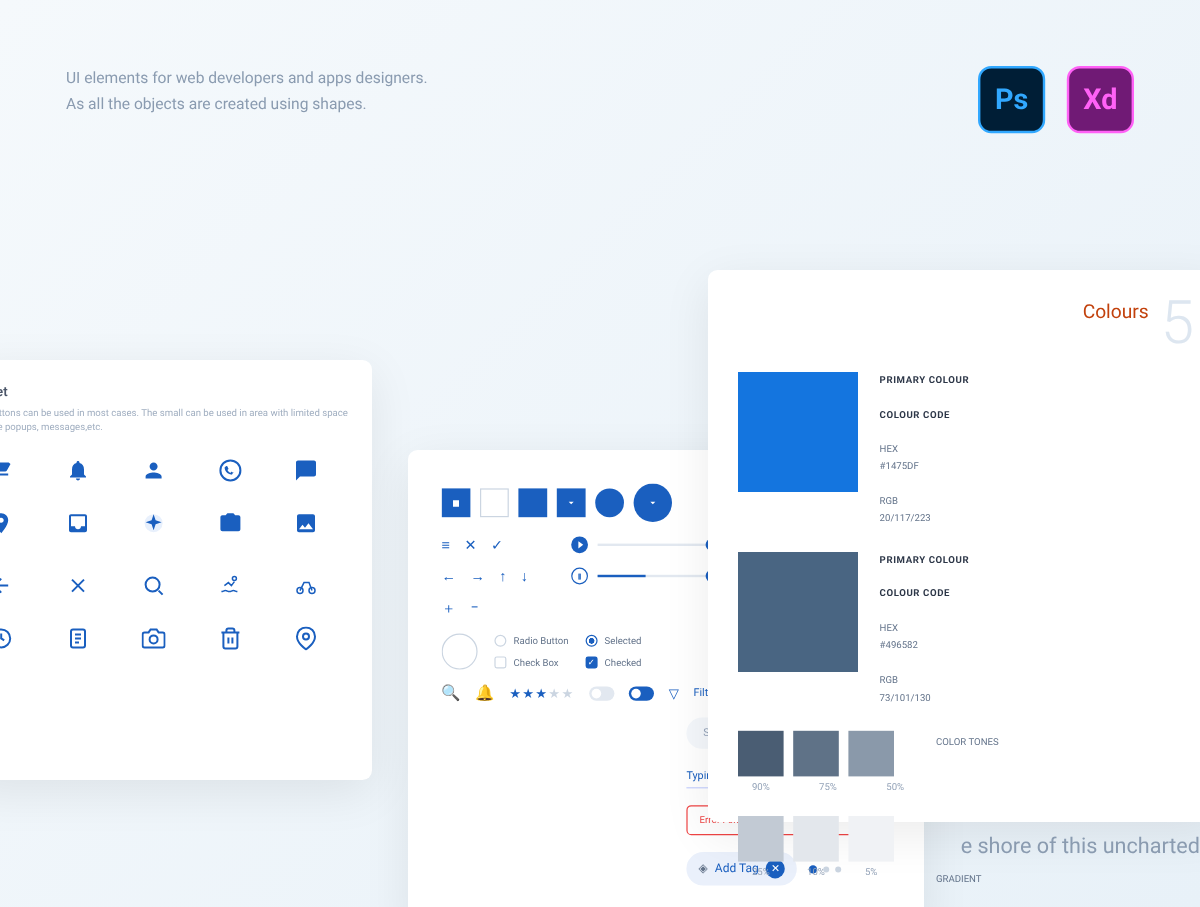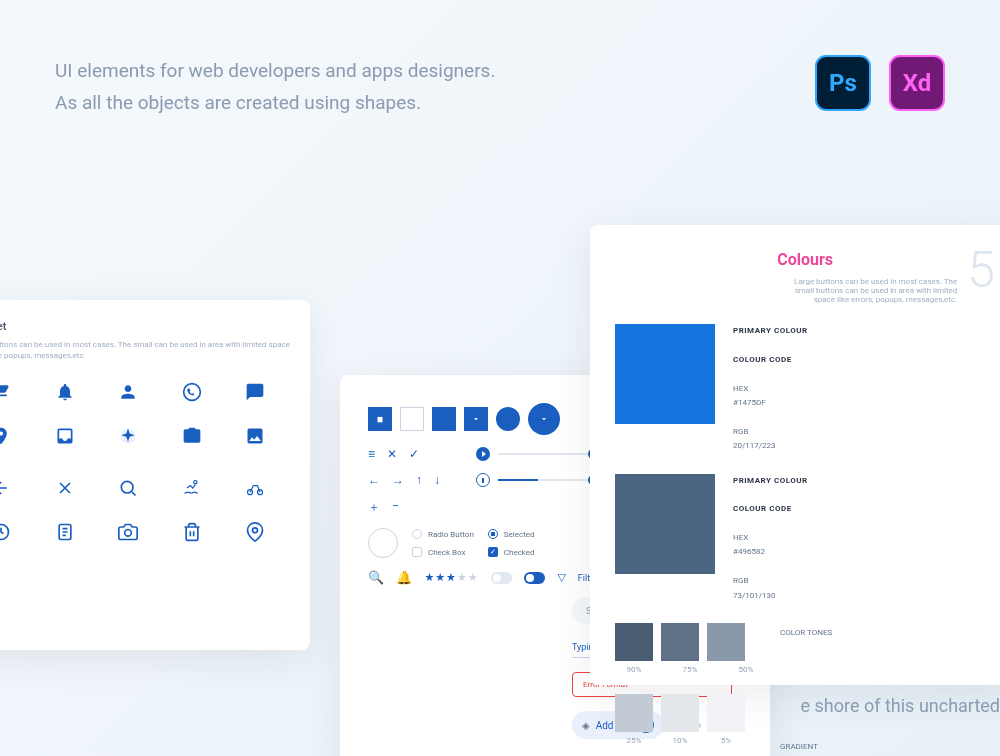--- a/index.html
+++ b/index.html
@@ -1,19 +1,19 @@
 <!DOCTYPE html>
 <html><head>
 <meta charset="utf-8">
 <style>
 *{margin:0;padding:0;box-sizing:border-box;font-family:-apple-system,BlinkMacSystemFont,'Segoe UI',Roboto,sans-serif}
 body{width:1000px;height:756px;background:linear-gradient(135deg,#f5f9fc 0%,#e8f1f8 100%);position:relative;overflow:hidden}
 .header{position:absolute;top:55px;left:55px;right:55px}
 .title{font-size:42px;font-weight:700;color:#3d5270;margin-bottom:15px}
-.subtitle{font-size:19px;color:#8a9bb0;line-height:1.7}
+.subtitle{font-size:13px;color:#8a9bb0;line-height:1.7}
 .app-badges{position:absolute;top:55px;right:55px;display:flex;gap:18px}
 .badge{width:56px;height:56px;border-radius:11px;display:flex;align-items:center;justify-content:center;font-size:24px;font-weight:700}
 .ps-badge{background:#001e36;border:2px solid #31a8ff;color:#31a8ff}
 .xd-badge{background:#701a75;border:2px solid #ff61f6;color:#ff61f6}
 .card{position:absolute;background:#fff;border-radius:8px;box-shadow:0 10px 40px rgba(0,0,0,0.08);padding:20px}
 .card-iconset{left:-30px;top:300px;width:340px;height:350px}
 .card-iconset h4{font-size:11px;font-weight:600;color:#4a5568;margin-bottom:6px}
 .card-iconset .desc{font-size:8px;color:#a0aec0;line-height:1.4;margin-bottom:20px}
 .icon-grid{display:grid;grid-template-columns:repeat(5,1fr);gap:22px 18px;margin-top:15px}
 .icon-grid.row2{margin-top:30px}
@@ -39,21 +39,21 @@
 .chk-fill{width:10px;height:10px;background:#1a5fbf;border-radius:2px;color:#fff;font-size:7px;display:flex;align-items:center;justify-content:center}
 .slider{height:2px;background:#e2e8f0;width:100px;position:relative}
 .slider::after{content:'';position:absolute;width:10px;height:10px;background:#1a5fbf;border-radius:50%;top:-4px;right:0}
 .slider.filled::before{content:'';position:absolute;width:40%;height:2px;background:#1a5fbf}
 .stars{color:#1a5fbf;font-size:11px;letter-spacing:1px}
 .stars .dim{color:#cbd5e1}
 .toggle{width:22px;height:12px;background:#e2e8f0;border-radius:6px;position:relative}
 .toggle::after{content:'';position:absolute;width:8px;height:8px;background:#fff;border-radius:50%;top:2px;left:2px}
 .card-colours{right:-20px;top:225px;width:430px;height:460px;padding:25px}
 .colours-hdr{display:flex;justify-content:flex-end;align-items:flex-start;gap:10px}
-.colours-title{font-size:16px;font-weight:700;color:#ec4899}
+.colours-title{font-size:16px;font-weight:400;color:#c2410c}
 .colours-num{font-size:50px;font-weight:300;color:#dde6f0;line-height:0.8}
 .colours-desc{font-size:8px;color:#a0aec0;text-align:right;margin-top:8px;width:180px;float:right}
 .swatch-row{display:flex;gap:18px;margin-top:20px;clear:both}
 .swatch-big{width:100px;height:100px}
 .swatch-info{font-size:8px;color:#64748b;line-height:1.8}
 .swatch-info b{font-size:8px;color:#2d3748;letter-spacing:0.5px}
 .tones{display:flex;gap:8px;margin-top:20px;align-items:center}
 .tone{width:38px;height:38px}
 .tone-label{font-size:8px;color:#94a3b8;text-align:center;width:38px;margin-top:4px}
 .bottom-text{position:absolute;right:0;bottom:40px;font-size:18px;color:#8a9bb0}
@@ -316,21 +316,20 @@
       </div>
     </div>
   </div>
 
 </div>
 
 <div class="card card-colours">
   <div class="colours-hdr">
     <div>
       <div class="colours-title">Colours</div>
-      <p class="colours-desc">Large buttons can be used in most cases. The small buttons can be used in area with limited space like errors, popups, messages,etc.</p>
     </div>
     <div class="colours-num">5</div>
   </div>
   <div class="swatch-row">
     <div class="swatch-big" style="background:#1475DF"></div>
     <div class="swatch-info">
       <b>PRIMARY COLOUR</b><br><br>
       <b>COLOUR CODE</b><br><br>
       <span>HEX</span><br>
       <span>#1475DF</span><br><br>

